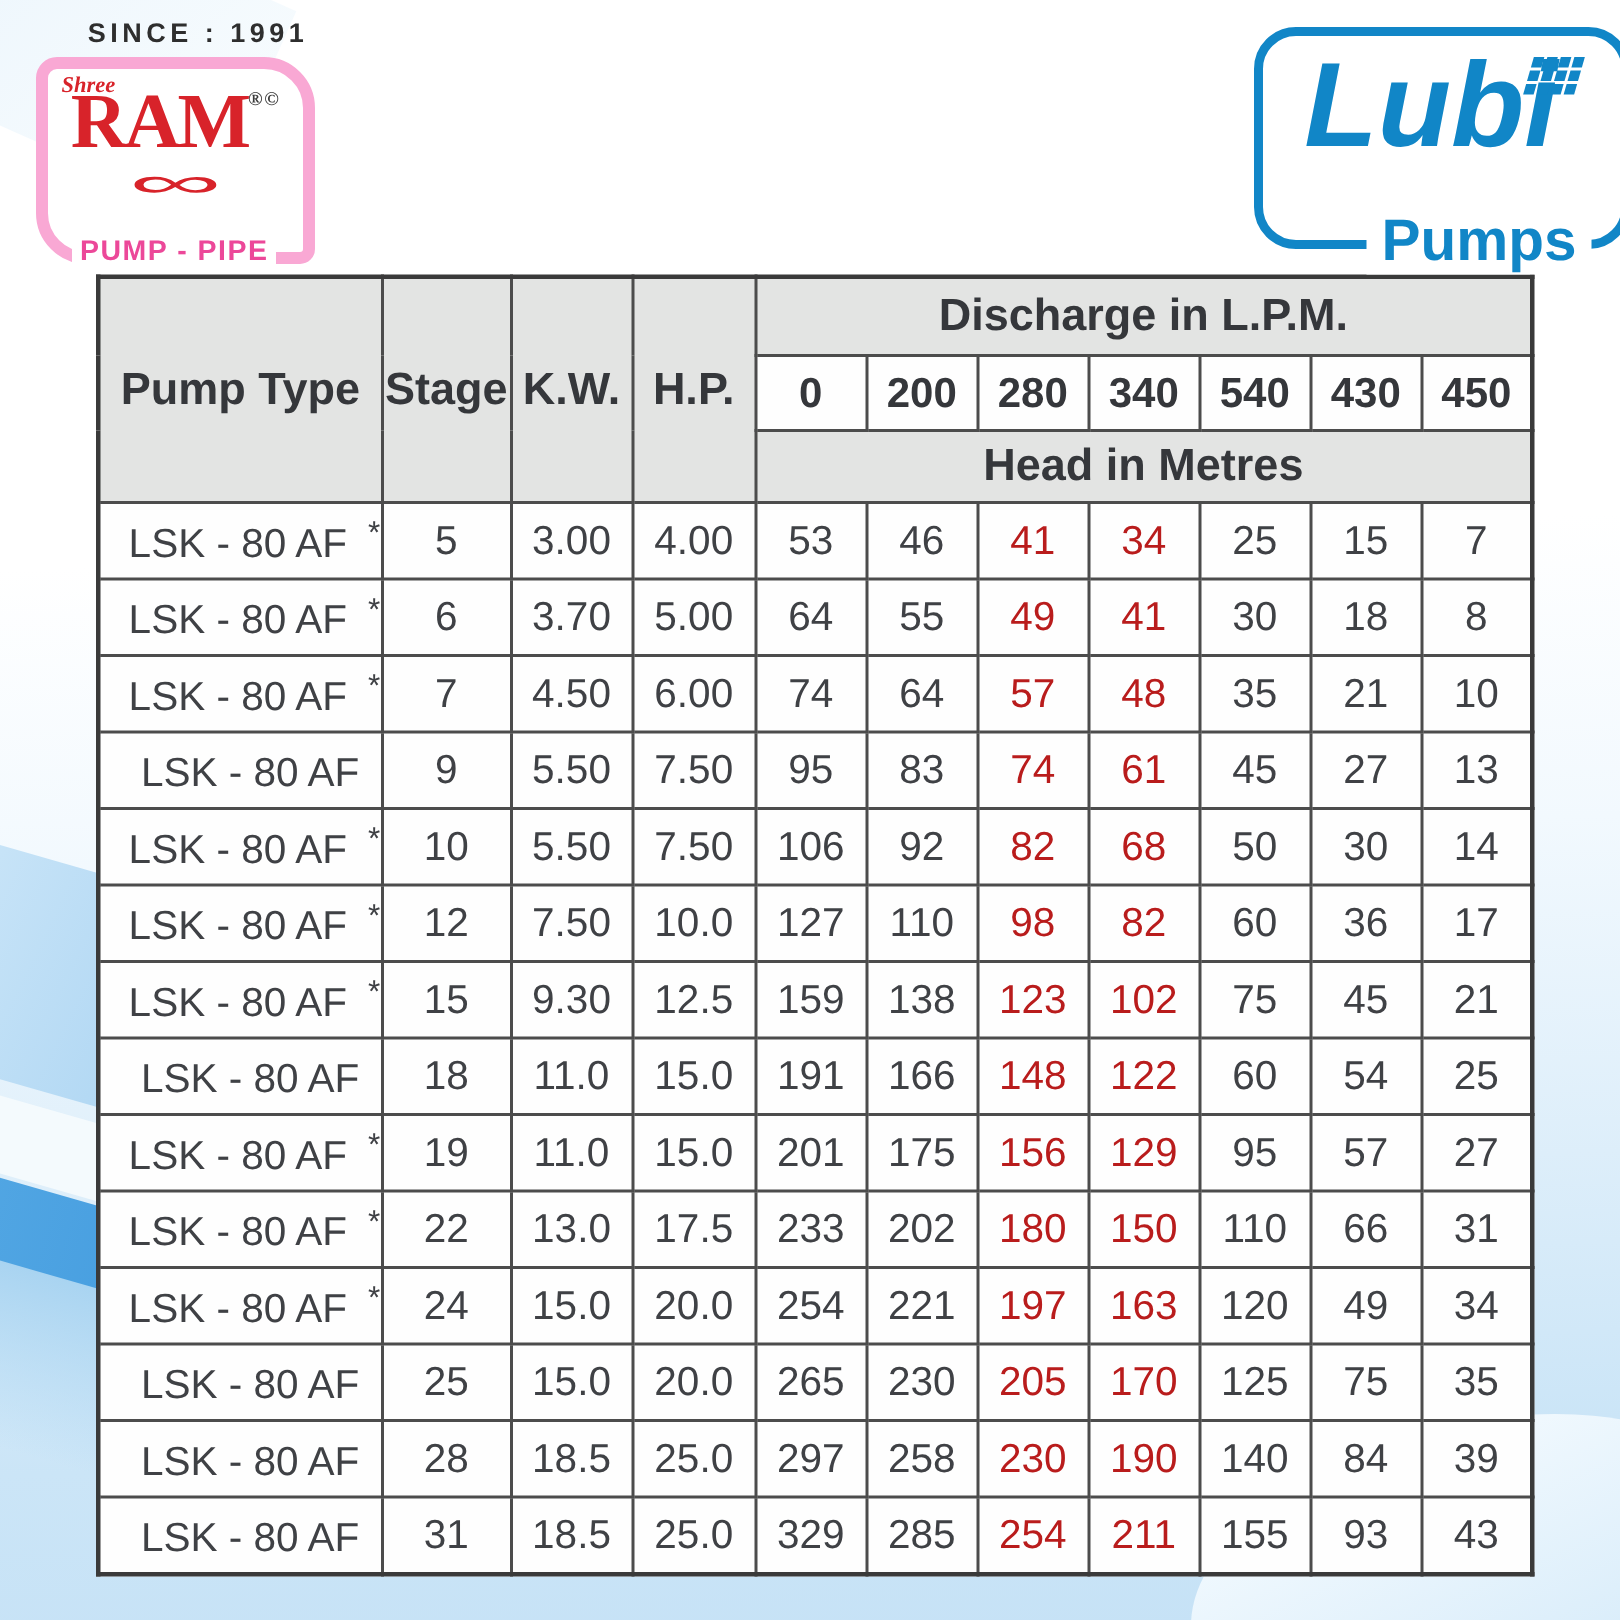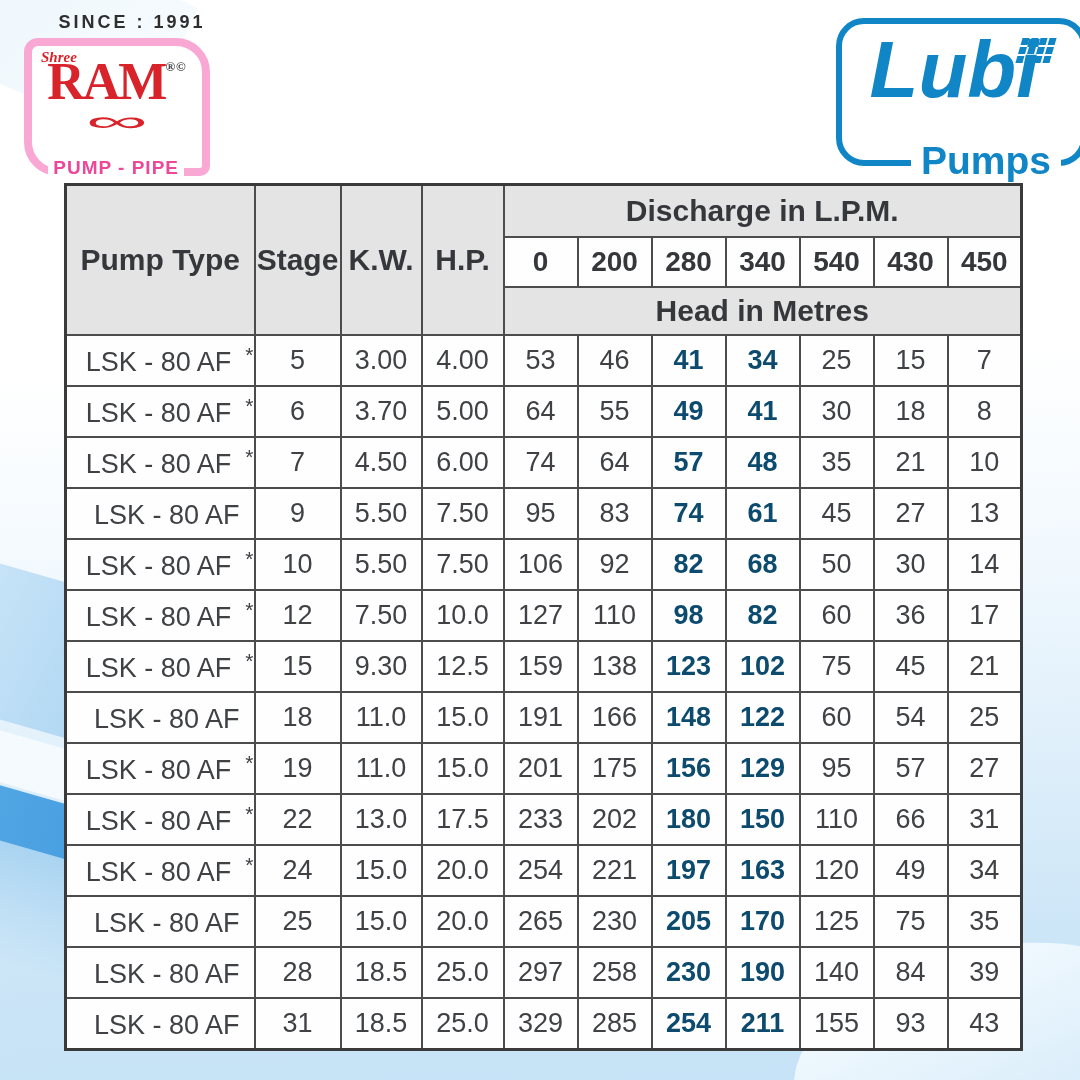--- a/index.html
+++ b/index.html
@@ -53,21 +53,21 @@
   
   .spec-table { position:absolute; left:64px; top:183px; z-index:2;
     border-collapse:collapse; table-layout:fixed; background:#ffffff;
     border:3px solid #3a3a3a; }
   .spec-table th, .spec-table td { border:2px solid #4c4c4c; padding:0; }
   .spec-table th { background:#e3e4e3; color:#35373b; font-size:30px; font-weight:bold; }
   .spec-table th.dv { background:#fefefe; font-size:28px; height:48px; }
   .spec-table th.dt { height:50px; }
   .spec-table th.ht { height:46px; }
   .spec-table td { background:#fefefe; color:#3f4145; font-size:27px; text-align:center; height:49px; }
-  .spec-table td.b { font-weight:bold; color:#0c4a6e; }
+  .spec-table td.b { font-weight:normal; color:#b91c1c; }
   .spec-table td.pump { text-align:right; padding-left:16px; }
   .mark { font-size:21px; vertical-align:9px; margin-left:14px; }
 </style>
 </head>
 <body>
 
 <div class="band band-topleft"></div>
 <div class="band band-left-light"></div>
 <div class="band band-left-gap"></div>
 <div class="band band-left-bright"></div>

